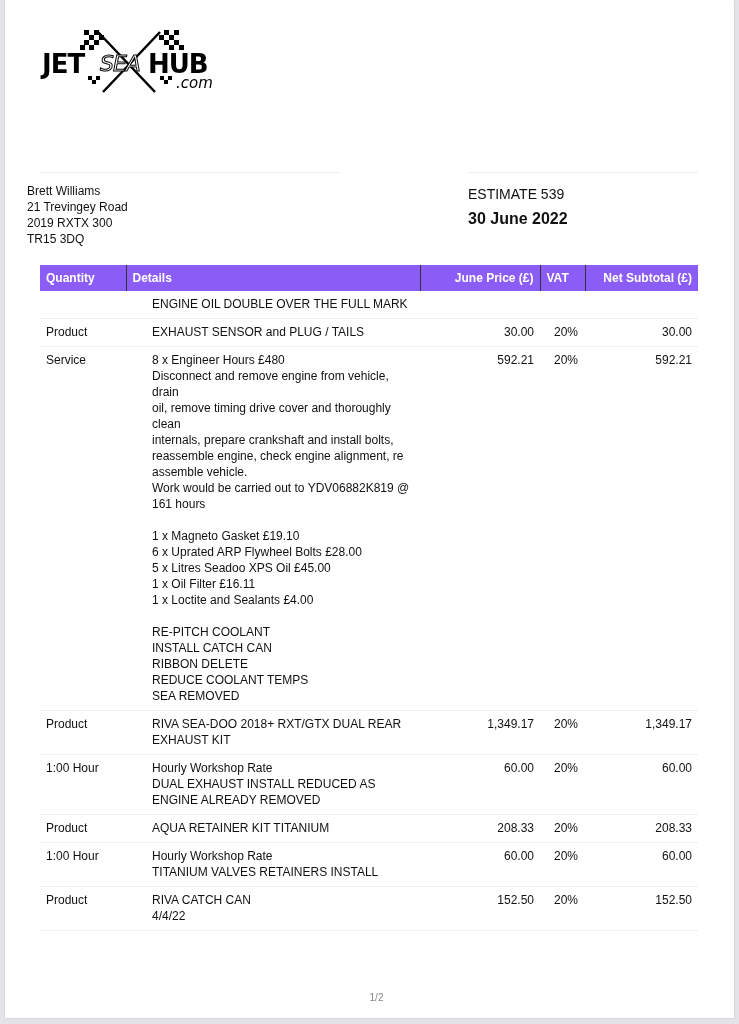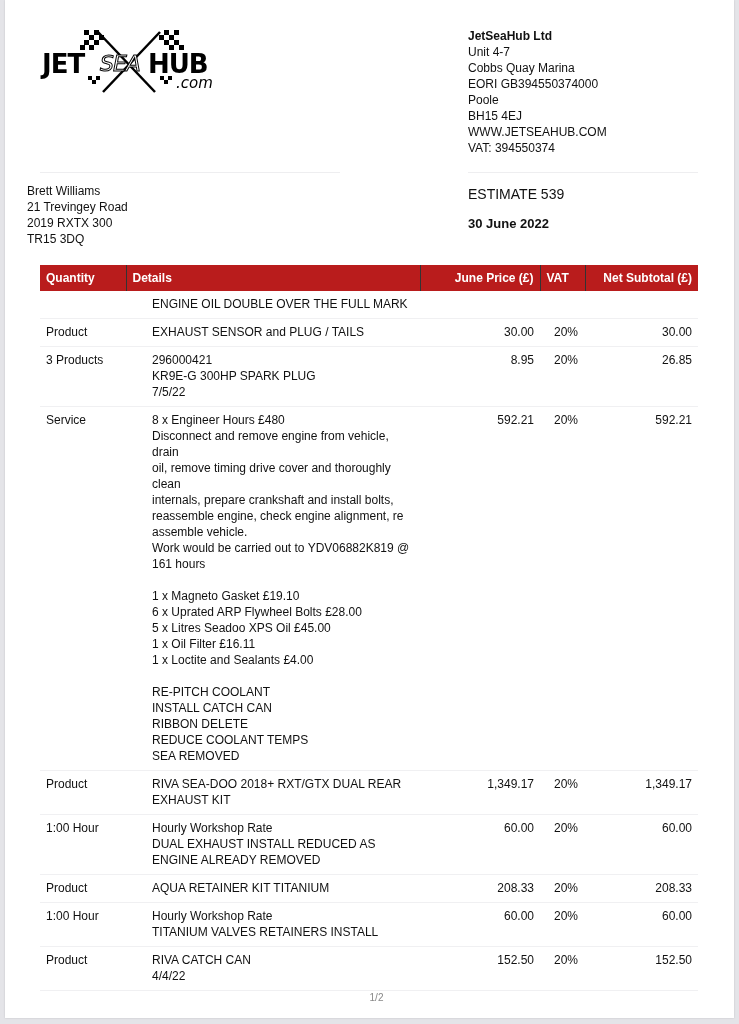--- a/index.html
+++ b/index.html
@@ -11,27 +11,27 @@
   }
   .logo { position: absolute; left: 35px; top: 26px; width: 180px; height: 70px; }
   .company { position: absolute; left: 463px; top: 28px; font-size: 12px; line-height: 16px; }
   .company .name { font-weight: bold; }
   .sep { position: absolute; top: 172px; height: 1px; background: #eeeef0; }
   .sep.left { left: 35px; width: 300px; }
   .sep.right { left: 463px; width: 230px; }
   .customer { position: absolute; left: 22px; top: 183px; font-size: 12px; line-height: 16px; }
   .estimate { position: absolute; left: 463px; top: 184px; }
   .estimate .title { font-size: 14px; font-weight: normal; line-height: 20px; }
-  .estimate .date { font-size: 13px; font-weight: bold; margin-top: 12px; }
+  .estimate .date { font-size: 16px; font-weight: bold; margin-top: 6px; }
   table.items {
     position: absolute; left: 35px; top: 265px; width: 658px;
     border-collapse: collapse; font-size: 12px; line-height: 16px;
   }
   table.items th {
-    background: #b91c1c; color: #fff; font-weight: bold; height: 26px;
+    background: #8b5cf6; color: #fff; font-weight: bold; height: 26px;
     padding: 0 6px; text-align: left; border-right: 1px solid #333;
   }
   table.items th:last-child { border-right: none; }
   table.items th.num, table.items td.num { text-align: right; }
   table.items td {
     padding: 5px 6px 6px 6px; vertical-align: top; border-bottom: 1px solid #f0f0f2;
   }
   table.items td.qty { width: 86px; }
   table.items td.vat { padding-left: 14px; }
   .detail-line { display: block; min-height: 16px; margin-left: 20px; }
@@ -79,30 +79,20 @@
           <rect x="128" y="50" width="4" height="4"></rect>
         <rect x="124" y="54" width="4" height="4"></rect>
       </g>
       <text x="2" y="47" font-family="DejaVu Sans, sans-serif" font-weight="bold" font-size="26" fill="#000" letter-spacing="-1">JET</text>
       <text x="60" y="45" font-family="DejaVu Sans, sans-serif" font-style="italic" font-size="22" fill="#fff" stroke="#000" stroke-width="1" letter-spacing="-1">SEA</text>
       <text x="108" y="47" font-family="DejaVu Sans, sans-serif" font-weight="bold" font-size="26" fill="#000" letter-spacing="-1">HUB</text>
       <text x="136" y="62" font-family="DejaVu Sans, sans-serif" font-style="italic" font-size="15" fill="#000">.com</text>
     </svg>
   </div>
 
-  <div class="company">
-    <div class="name">JetSeaHub Ltd</div>
-    <div>Unit 4-7</div>
-    <div>Cobbs Quay Marina</div>
-    <div>EORI GB394550374000</div>
-    <div>Poole</div>
-    <div>BH15 4EJ</div>
-    <div>WWW.JETSEAHUB.COM</div>
-    <div>VAT: 394550374</div>
-  </div>
 
   <div class="sep left"></div>
   <div class="sep right"></div>
 
   <div class="customer">
     <div>Brett Williams</div>
     <div>21 Trevingey Road</div>
     <div>2019 RXTX 300</div>
     <div>TR15 3DQ</div>
   </div>
@@ -140,31 +130,20 @@
           <td class="num"></td>
         </tr>
         <tr>
           <td class="qty">Product</td>
           <td>
             <span class="detail-line">EXHAUST SENSOR and PLUG / TAILS</span>
           </td>
           <td class="num">30.00</td>
           <td class="vat">20%</td>
           <td class="num">30.00</td>
-        </tr>
-        <tr>
-          <td class="qty">3 Products</td>
-          <td>
-            <span class="detail-line">296000421</span>
-            <span class="detail-line">KR9E-G 300HP SPARK PLUG</span>
-            <span class="detail-line">7/5/22</span>
-          </td>
-          <td class="num">8.95</td>
-          <td class="vat">20%</td>
-          <td class="num">26.85</td>
         </tr>
         <tr>
           <td class="qty">Service</td>
           <td>
             <span class="detail-line">8 x Engineer Hours £480</span>
             <span class="detail-line">Disconnect and remove engine from vehicle, drain</span>
             <span class="detail-line">oil, remove timing drive cover and thoroughly clean</span>
             <span class="detail-line">internals, prepare crankshaft and install bolts,</span>
             <span class="detail-line">reassemble engine, check engine alignment, re</span>
             <span class="detail-line">assemble vehicle.</span>

